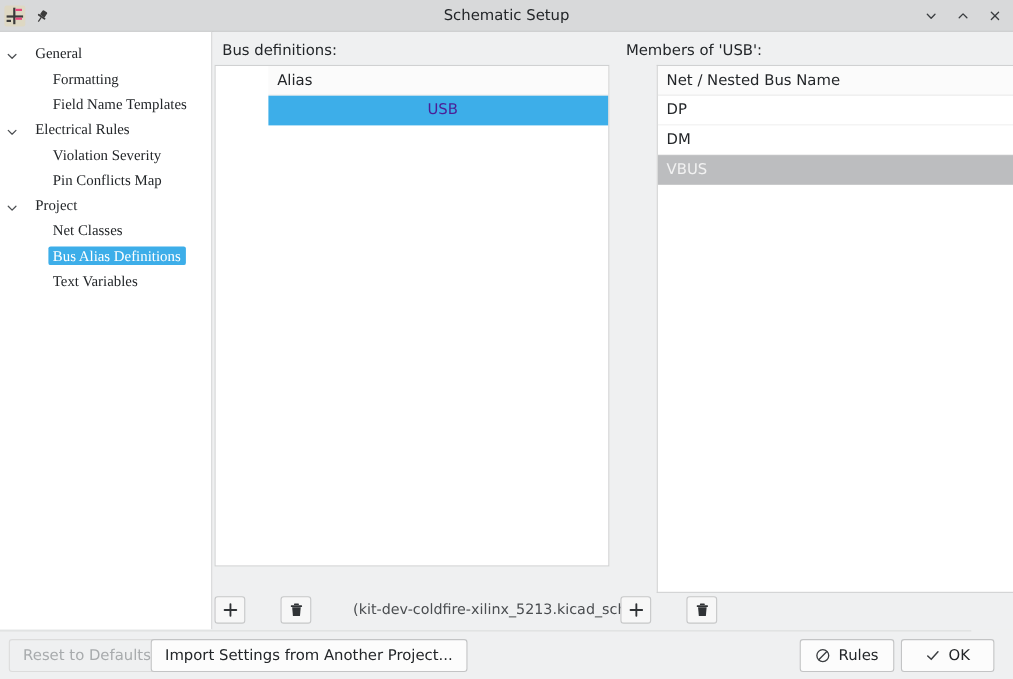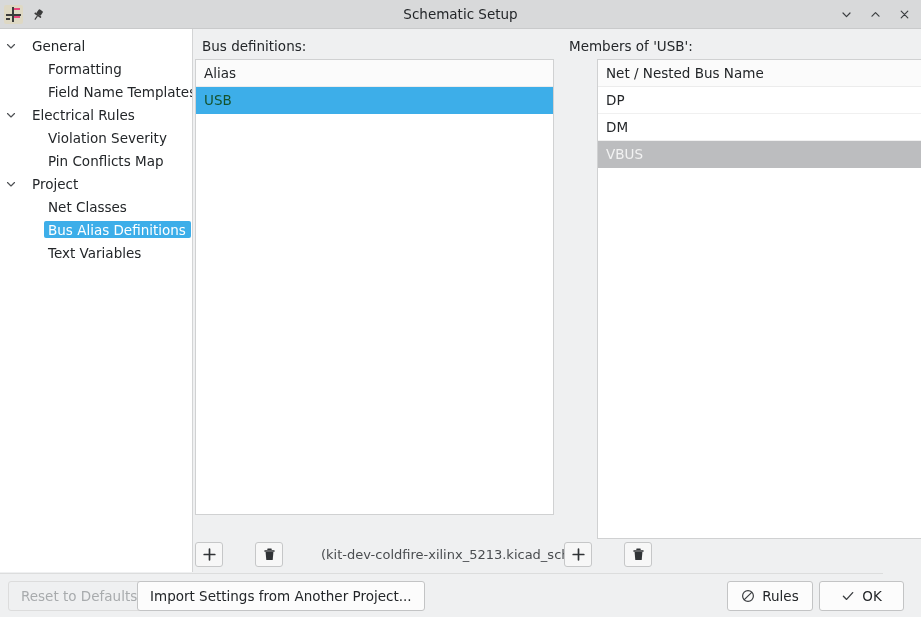--- a/index.html
+++ b/index.html
@@ -120,24 +120,25 @@
     width: 193px; height: 543px;
     background: #ffffff;
     border-right: 1px solid #d3d4d5;
     padding-top: 5px;
     overflow: hidden;
   }
 
   .tree-item {
     height: 23px;
     display: flex;
-    align-items: center;
+    align-items: flex-end;
     font-size: 13.5px;
     color: #232629;
     white-space: nowrap;
+    font-family: Liberation Serif, serif;
   }
   .tree-item .expander {
     width: 22px;
     display: flex;
     align-items: center;
     justify-content: center;
     flex: 0 0 22px;
   }
   .tree-item.group > .tree-label { padding-left: 10px; }
   .tree-item.child > .tree-label { padding-left: 48px; }
@@ -191,36 +192,37 @@
     color: #232629;
     white-space: nowrap;
     overflow: hidden;
   }
   .list-row.header {
     background: #fbfbfb;
     border-bottom: 1px solid #ececec;
   }
   .list-row.sel-active {
     background: #3daee9;
-    color: #14532d;
+    color: #4c1d95;
+    text-align: center;
   }
   .list-row.sel-inactive {
     background: #bcbdbf;
     color: #f2f2f2;
   }
   .list-row.plain {
     border-bottom: 1px solid #f0f0f0;
   }
 
   
   #bus-definitions-list {
     left: 1px; top: 30px;
     width: 359px; height: 210px;
   }
-  #bus-definitions-list.tall { height: 456px; }
+  #bus-definitions-list.tall { height: 456px; padding-left: 48px; }
 
   #members-list {
     left: 367px; top: 30px;
     width: 360px; height: 480px;
     border-right: none;
     margin-left: 36px;
   }
 
   
   .tool-row {

